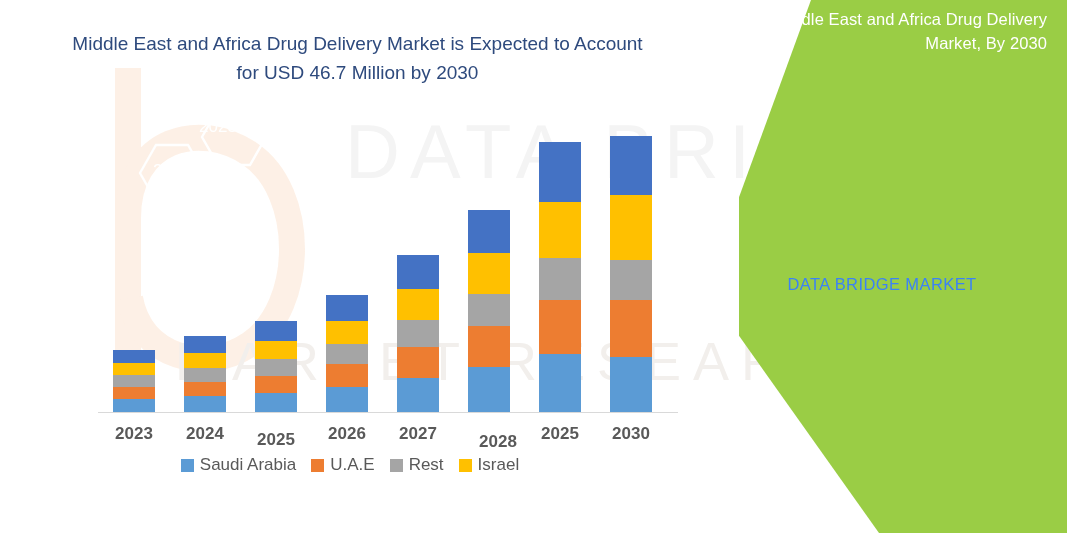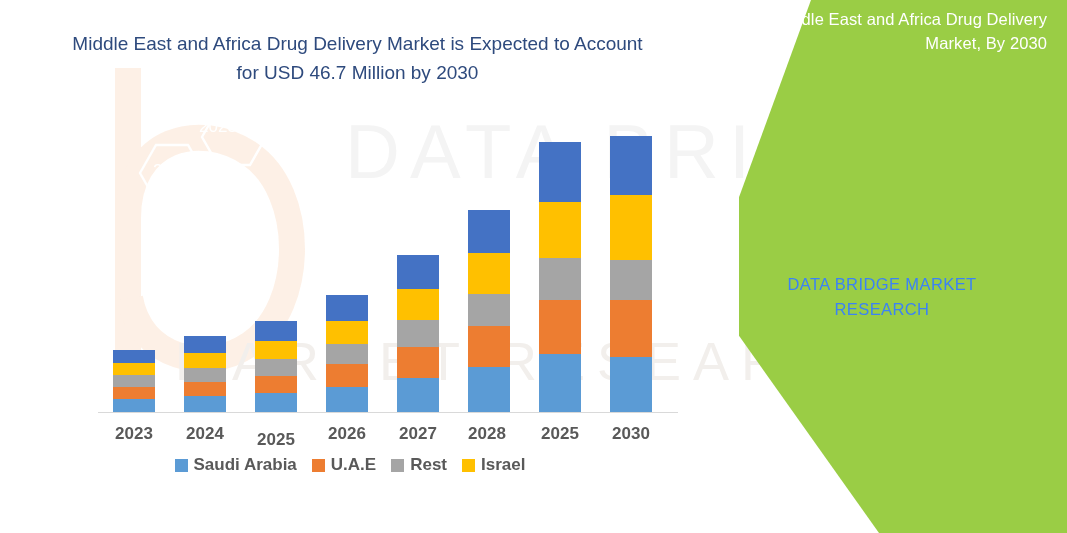--- a/index.html
+++ b/index.html
@@ -76,21 +76,21 @@
     font-size:17px;font-weight:bold;color:#595959;
   }
 
   
   .legend{
     position:absolute;left:0;top:452px;width:700px;height:26px;
     display:flex;justify-content:center;align-items:center;gap:15px;z-index:4;
   }
   .legend-item{display:flex;align-items:center;gap:6px;}
   .legend-swatch{width:13px;height:13px;display:block;}
-  .legend-label{font-size:17px;font-weight:bold;color:#595959;white-space:nowrap;}
+  .legend-label{font-size:17px;font-weight:normal;color:#595959;white-space:nowrap;}
 
   
   .footer{
     position:absolute;left:82px;top:508px;width:620px;
     display:flex;gap:60px;z-index:4;
     font-family:"Liberation Serif", serif;
     font-size:8.5px;color:#333;white-space:nowrap;
   }
 </style>
 </head>
@@ -168,21 +168,21 @@
           <span class="seg" title="Rest of MEA 2030: 12.8" style="height: 59px; background: rgb(68, 114, 196);"></span>
         </div>
       </div>
     <div class="axis-line"></div>
     <div class="xlabels" id="xlabels">
         <div class="xlabel" style="left: 94px;">2023</div>
         <div class="xlabel" style="left: 165px;">2024</div>
         <div class="xlabel" style="left: 236px; margin-top: 6px;">2025</div>
         <div class="xlabel" style="left: 307px;">2026</div>
         <div class="xlabel" style="left: 378px;">2027</div>
-        <div class="xlabel" style="left: 447px;">2028</div>
+        <div class="xlabel" style="left: 458px; margin-top: 8px;">2028</div>
         <div class="xlabel" style="left: 520px;">2025</div>
         <div class="xlabel" style="left: 591px;">2030</div>
       </div>
   </div>
 
   <div class="legend" id="legend">
       <div class="legend-item">
         <span class="legend-swatch" style="background: rgb(91, 155, 213);"></span>
         <span class="legend-label">Saudi Arabia</span>
       </div>
@@ -216,16 +216,15 @@
       <g>
         <polygon points="140,68 156,40 188,40 204,68 188,96 156,96" fill="none" stroke="#ffffff" stroke-width="2.4"></polygon>
       </g>
     </svg>
     <div style="position:absolute;left:188px;top:12px;width:60px;text-align:center;color:#fff;font-size:17px;">2023</div>
     <div style="position:absolute;left:142px;top:56px;width:60px;text-align:center;color:#fff;font-size:17px;">2030</div>
   </div>
 
   <div class="brand">
     <span class="brand-line">DATA BRIDGE MARKET</span>
-    <span class="brand-line">RESEARCH</span>
   </div>
 
 </div>
 
 </body></html>

